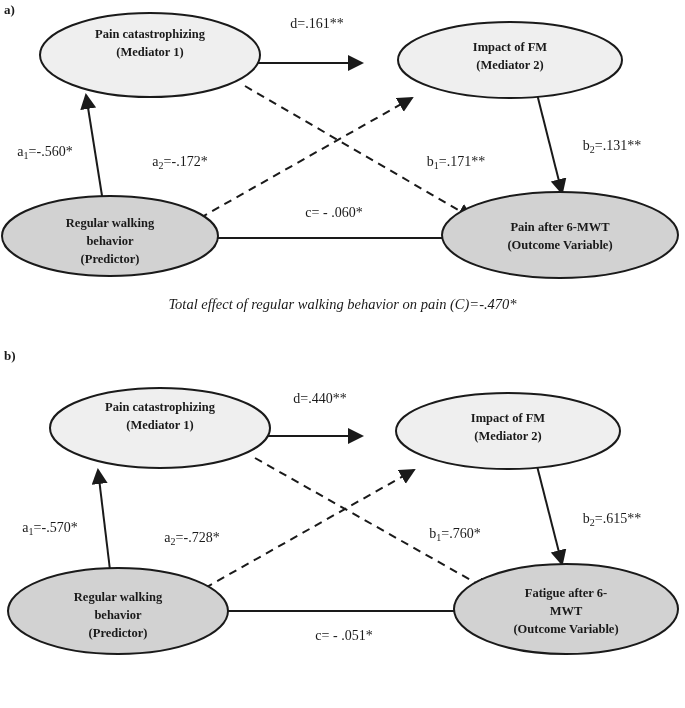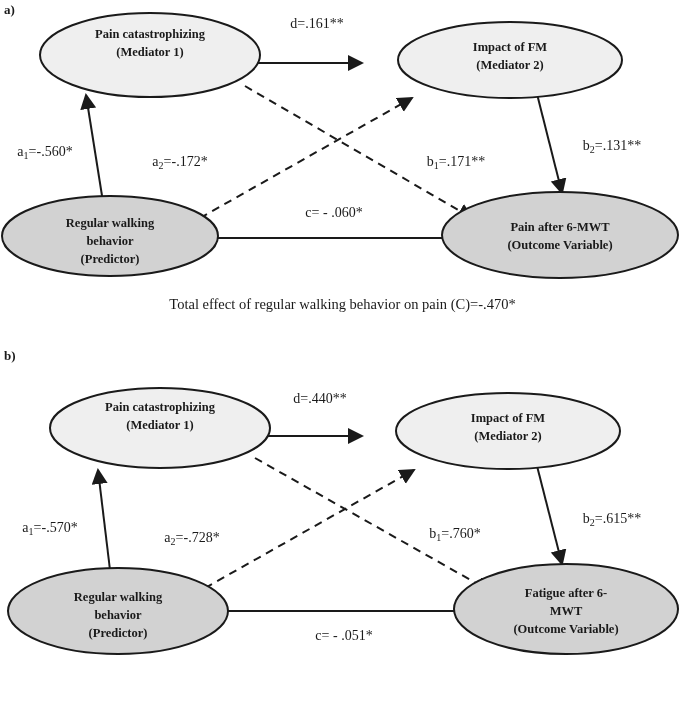--- a/index.html
+++ b/index.html
@@ -82,20 +82,21 @@
     baseline-shift: -3px;
   }
 
   .caption {
     position: absolute;
     width: 685px;
     text-align: center;
     font-family: "Liberation Serif", "DejaVu Serif", serif;
     font-size: 14.5px;
     color: #1a1a1a;
+    font-style: italic;
   }
   #caption-a { top: 296px; }
 </style>
 </head>
 <body>
 
 <div class="page">
 
   <div class="panel" id="panel-a">
     <div class="panel-label">a)</div>

